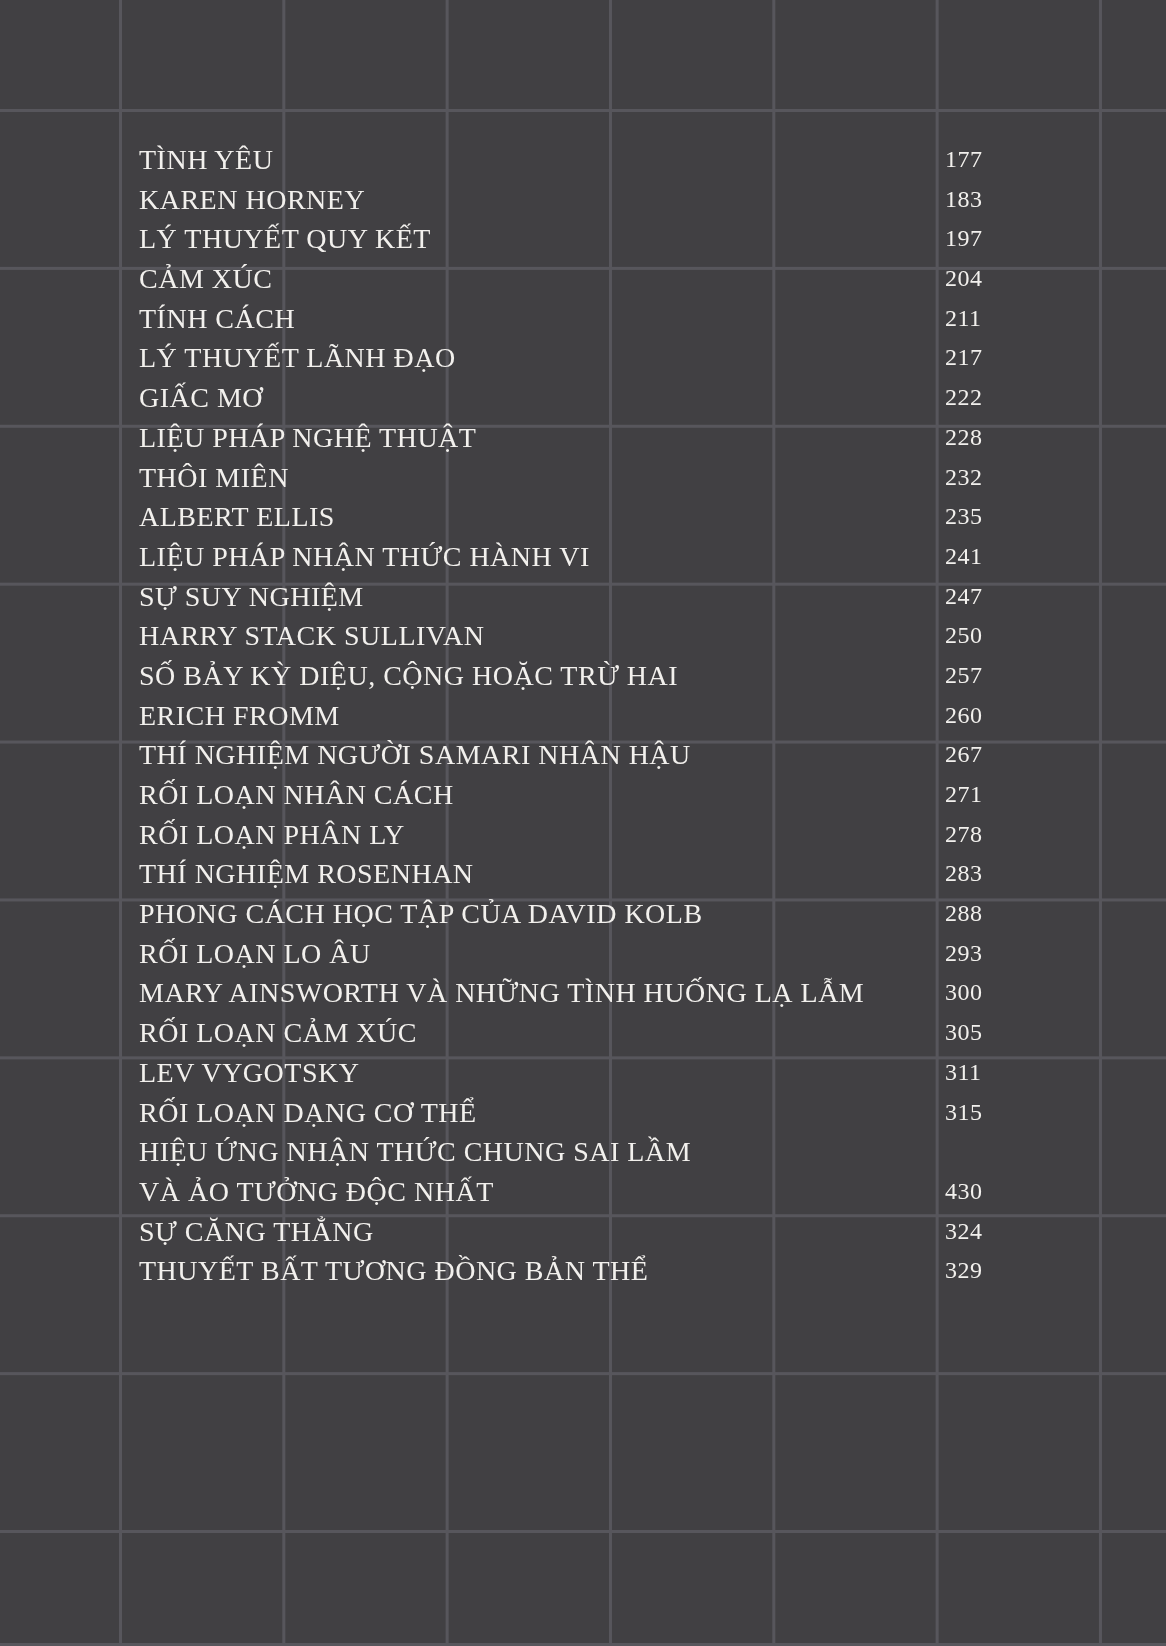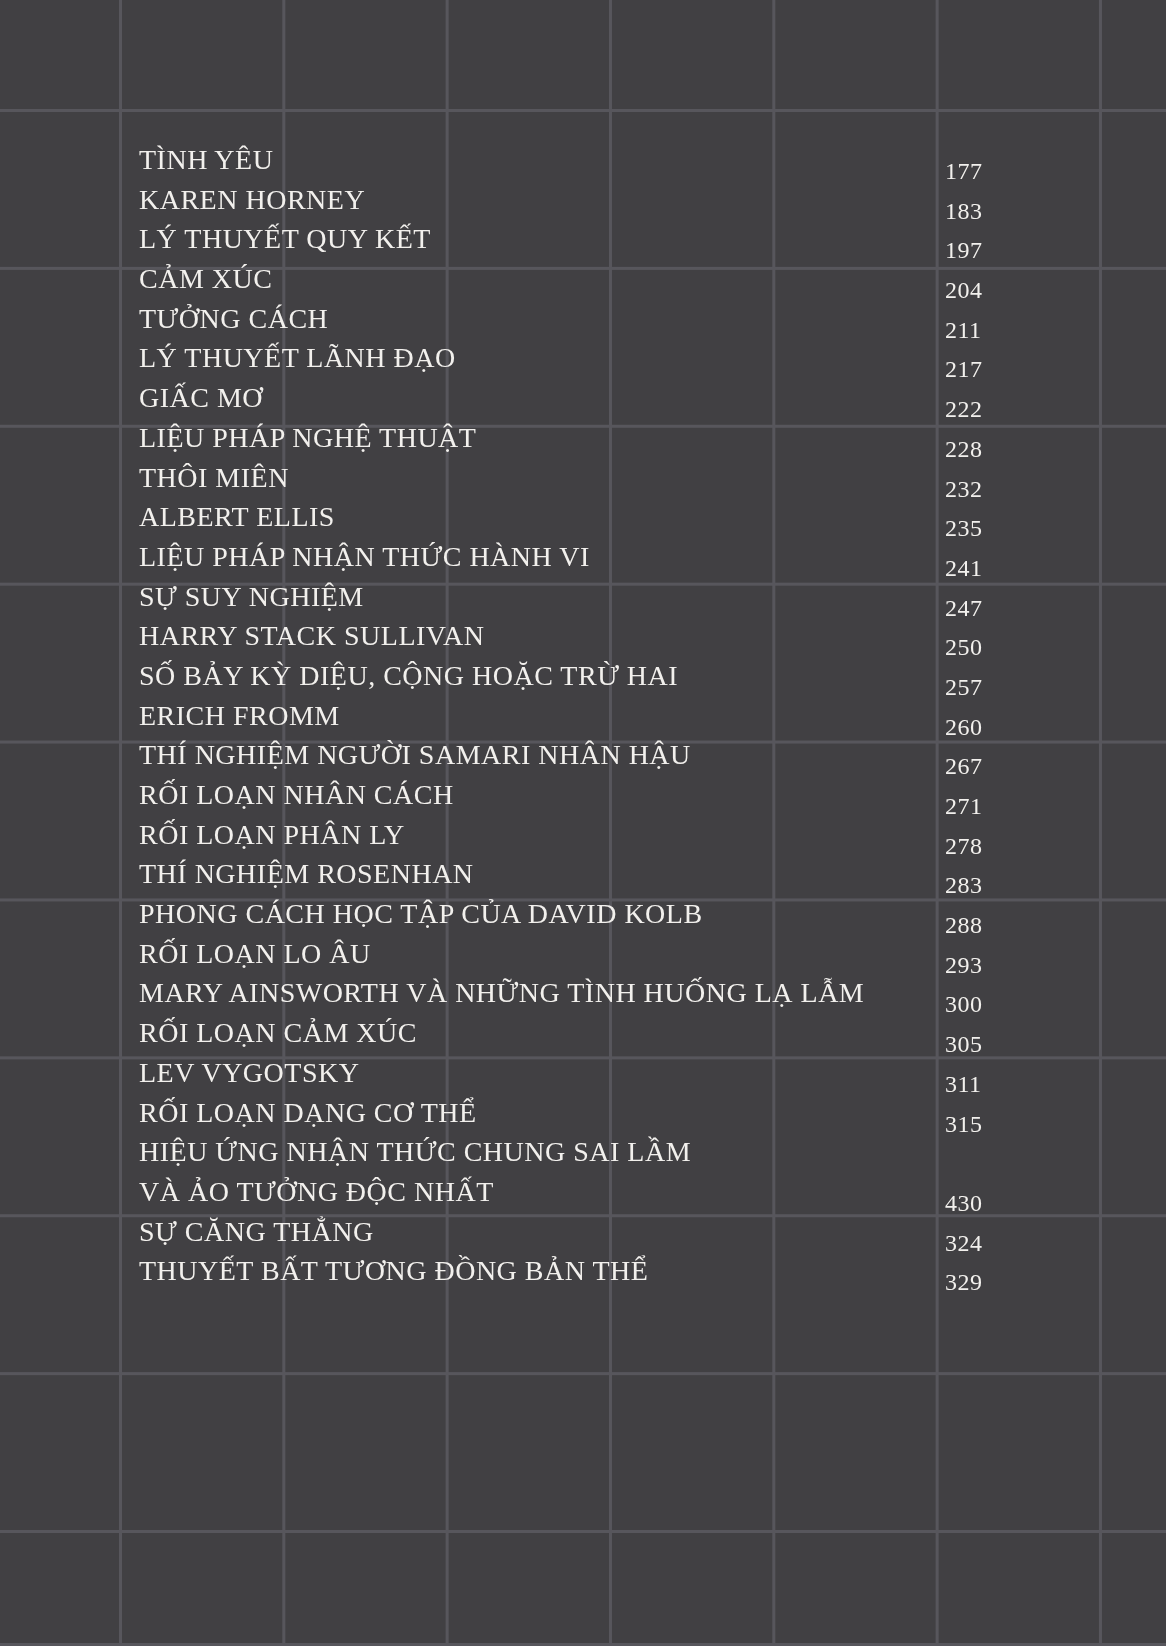--- a/index.html
+++ b/index.html
@@ -39,21 +39,21 @@
     left:139px;
     top:0;
     line-height:39.7px;
     font-size:28px;
     letter-spacing:0.5px;
     white-space:nowrap;
   }
   .row .pageno{
     position:absolute;
     left:945px;
-    top:12px;
+    top:0;
     line-height:39.7px;
     font-size:24px;
     letter-spacing:0.5px;
     white-space:nowrap;
   }
   .bottom-line{
     position:absolute;
     left:0;
     bottom:0;
     width:100%;
@@ -81,21 +81,21 @@
     <span class="title">LÝ THUYẾT QUY KẾT</span>
     <span class="pageno">197</span>
   </div>
 
   <div class="row">
     <span class="title">CẢM XÚC</span>
     <span class="pageno">204</span>
   </div>
 
   <div class="row">
-    <span class="title">TƯỞNG CÁCH</span>
+    <span class="title">TÍNH CÁCH</span>
     <span class="pageno">211</span>
   </div>
 
   <div class="row">
     <span class="title">LÝ THUYẾT LÃNH ĐẠO</span>
     <span class="pageno">217</span>
   </div>
 
   <div class="row">
     <span class="title">GIẤC MƠ</span>

